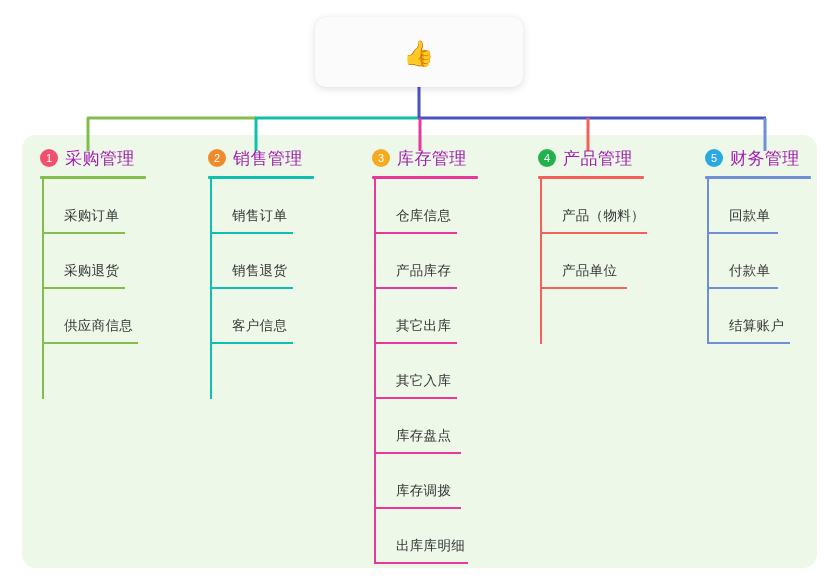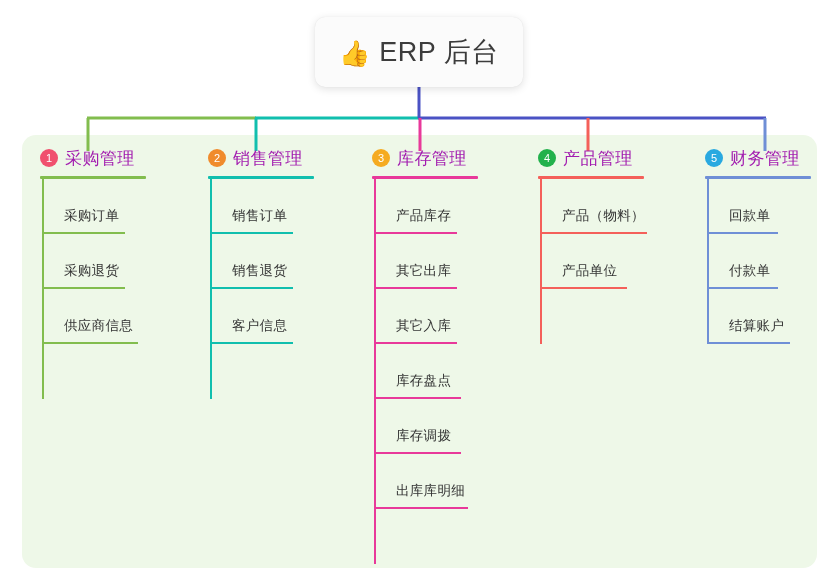--- a/index.html
+++ b/index.html
@@ -162,21 +162,20 @@
         <line x1="88" y1="118" x2="88" y2="151" stroke="#82bd4e" stroke-width="3" stroke-linecap="butt"></line>
         <line x1="256" y1="118" x2="256" y2="151" stroke="#11bfae" stroke-width="3" stroke-linecap="butt"></line>
         <line x1="420" y1="118" x2="420" y2="151" stroke="#e8399a" stroke-width="3" stroke-linecap="butt"></line>
         <line x1="588" y1="118" x2="588" y2="151" stroke="#f4605a" stroke-width="3" stroke-linecap="butt"></line>
         <line x1="765" y1="118" x2="765" y2="151" stroke="#6f8fd6" stroke-width="3" stroke-linecap="butt"></line>
       </g>
   </svg>
 
   <div class="root-node">
     <span class="root-emoji">👍</span>
-    <span class="root-label">ERP 后台</span>
   </div>
 
   <div class="columns">
       <div class="column" style="left: 40px;">
         <div class="col-head">
           <span class="badge" style="background: rgb(240, 80, 110);">1</span>
           <span class="col-title">采购管理</span>
         </div>
         <div class="col-rule" style="background: rgb(130, 189, 78); width: 106px;"></div>
         <div class="items">
@@ -219,20 +218,24 @@
       </div>
       <div class="column" style="left: 372px;">
         <div class="col-head">
           <span class="badge" style="background: rgb(245, 171, 32);">3</span>
           <span class="col-title">库存管理</span>
         </div>
         <div class="col-rule" style="background: rgb(232, 57, 154); width: 106px;"></div>
         <div class="items">
           <div class="item-spine" style="background: rgb(232, 57, 154); height: 385px;"></div>
           <div class="item">
+            <span class="item-label">仓库信息</span>
+            <div class="item-rule" style="background: rgb(232, 57, 154); width: 82px;"></div>
+          </div>
+          <div class="item">
             <span class="item-label">产品库存</span>
             <div class="item-rule" style="background: rgb(232, 57, 154); width: 82px;"></div>
           </div>
           <div class="item">
             <span class="item-label">其它出库</span>
             <div class="item-rule" style="background: rgb(232, 57, 154); width: 82px;"></div>
           </div>
           <div class="item">
             <span class="item-label">其它入库</span>
             <div class="item-rule" style="background: rgb(232, 57, 154); width: 82px;"></div>

